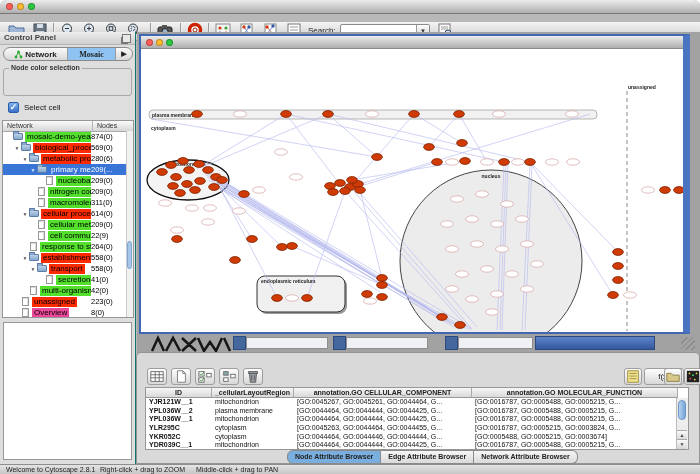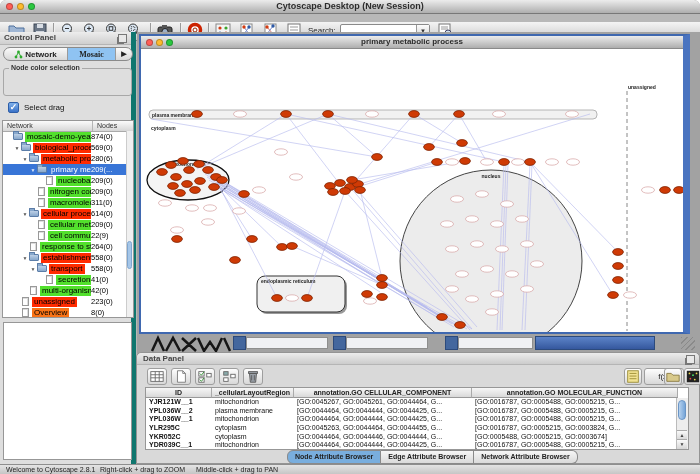--- a/index.html
+++ b/index.html
@@ -14,21 +14,21 @@
   .toolbar{position:absolute;left:0;top:22px;width:700px;height:18px;background:linear-gradient(#f4f4f4,#c9c9c9);
            border-bottom:1px solid #878787;}
   .tbicon{position:absolute;top:0px;width:18px;height:16px;}
   .sep{position:absolute;top:1px;height:14px;width:1px;background:#9a9a9a;box-shadow:1px 0 0 #efefef;}
   .search-label{position:absolute;top:4px;font-size:8px;color:#222;}
   .search-combo{position:absolute;top:2px;width:88px;height:12px;background:#fff;border:1px solid #8a8a8a;border-radius:2px;}
   .search-combo input{position:absolute;left:1px;top:0;width:70px;height:10px;border:none;outline:none;font-size:8px;background:transparent;}
   .combo-arrow{position:absolute;right:0;top:0;width:12px;height:12px;background:linear-gradient(#fdfdfd,#d2d2d2);
                border-left:1px solid #999;font-size:6px;line-height:12px;text-align:center;color:#333;}
   
-  .cpanel{position:absolute;left:0;top:32px;width:136px;height:432px;background:#dedede;border-right:5px solid #0f766e;box-sizing:border-box;}
+  .cpanel{position:absolute;left:0;top:32px;width:136px;height:432px;background:#dedede;border-right:1px solid #0f766e;box-sizing:border-box;}
   .cp-head{position:absolute;left:0;top:0;width:100%;height:12px;background:linear-gradient(#ededed,#cfcfcf);border-bottom:1px solid #b5b5b5;}
   .cp-head-label{position:absolute;left:4px;top:1px;font-size:8px;font-weight:bold;color:#444;}
   .float-icon{position:absolute;right:4px;top:2px;width:7px;height:7px;border:1px solid #777;background:#e8e8e8;box-shadow:-2px 2px 0 -1px #777;}
   .seg{position:absolute;left:3px;top:15px;width:130px;height:14px;display:flex;border:1px solid #8a8a8a;border-radius:7px;
        overflow:hidden;background:linear-gradient(#fafafa,#d8d8d8);box-sizing:border-box;}
   .seg-item{display:flex;align-items:center;justify-content:center;font-size:8px;font-weight:bold;color:#222;border-right:1px solid #9a9a9a;}
   .seg-item:last-child{border-right:none;}
   .seg-active{background:#8fc3f2;font-family:Liberation Serif, serif;}
   .groupbox{position:absolute;left:3px;top:36px;width:129px;height:28px;border:1px solid #a8a8a8;border-radius:3px;box-sizing:border-box;}
   .group-legend{position:absolute;left:5px;top:-5px;font-size:7px;font-weight:bold;color:#333;background:#dedede;padding:0 2px;}
@@ -108,21 +108,20 @@
 </style>
 </head>
 <body>
 
 <div id="app">
 
   <div class="titlebar">
     <span class="tl" style="left:6px;background:#ff5e57;"></span>
     <span class="tl" style="left:17px;background:#febb2e;"></span>
     <span class="tl" style="left:28px;background:#2bc840;"></span>
-    <span class="title-text">Cytoscape Desktop (New Session)</span>
   </div>
 
   <div class="toolbar">
     <svg class="tbicon" style="left:8px" viewBox="0 0 18 16">
         <path d="M1 4 L6 4 L8 6 L16 6 L16 13 L1 13 Z" fill="#9fb6d4" stroke="#4c6f9c"></path>
       </svg>
     <svg class="tbicon" style="left:31px" viewBox="0 0 18 16">
         <rect x="3" y="2" width="12" height="12" fill="#6a7686" stroke="#3c4654"></rect>
         <rect x="6" y="2" width="6" height="4" fill="#d8dde4"></rect>
         <rect x="5" y="9" width="8" height="5" fill="#cfd4db"></rect>
@@ -225,21 +224,21 @@
       <div class="seg-item seg-active" style="width:47px">
         <span>Mosaic</span>
       </div>
       <div class="seg-item" style="width:16px;font-size:7px;">▶</div>
     </div>
     <div class="groupbox">
       <span class="group-legend">Node color selection</span>
     </div>
     <div class="cb-row">
       <span class="cb"></span>
-      <span class="cb-label">Select drag</span>
+      <span class="cb-label">Select cell</span>
     </div>
     <div class="tree">
       <div class="tree-head">
         <span class="th-network">Network</span>
         <span class="th-div"></span>
         <span class="th-nodes">Nodes</span>
       </div>
       <div id="tree-rows">
           <div class="trow" style="padding-left: 2px;">
             <span class="tarrow"></span>
@@ -333,37 +332,36 @@
           </div>
           <div class="trow" style="padding-left: 10px;">
             <span class="tarrow"></span>
             <span class="tpage"></span>
             <span class="tlabel" style="background: rgb(255, 43, 0);">unassigned</span>
             <span class="tcount">223(0)</span>
           </div>
           <div class="trow" style="padding-left: 10px;">
             <span class="tarrow"></span>
             <span class="tpage"></span>
-            <span class="tlabel" style="background: #f97316;">Overview</span>
+            <span class="tlabel" style="background: #ec4899;">Overview</span>
             <span class="tcount">8(0)</span>
           </div>
         </div>
       <div class="tree-sb">
           <div class="tree-sb-thumb"></div>
         </div>
     </div>
     <div class="birdseye"></div>
   </div>
 
   <div class="netwin">
     <div class="netwin-title">
       <span class="tl" style="left:5px;top:3px;background:#ff5e57;"></span>
       <span class="tl" style="left:15px;top:3px;background:#febb2e;"></span>
       <span class="tl" style="left:25px;top:3px;background:#2bc840;"></span>
-      <span class="title-text">primary metabolic process</span>
     </div>
     <div class="canvas">
       <svg id="net-svg" width="542" height="283">
           <rect x="8" y="61" width="448" height="9" rx="4" fill="#f1f1f1" stroke="#999" stroke-width="0.7"></rect>
           <circle cx="350" cy="212" r="91" fill="#ececec" stroke="#444" stroke-width="1"></circle>
           <ellipse cx="47" cy="131" rx="41" ry="20" fill="#f4f4f4" stroke="#111" stroke-width="1.3"></ellipse>
           <rect x="118" y="229" width="88" height="36" rx="8" fill="#999"></rect>
           <rect x="116" y="227" width="88" height="36" rx="8" fill="#f0f0f0" stroke="#333" stroke-width="1"></rect>
           <line x1="486" y1="42" x2="486" y2="282" stroke="#888" stroke-width="1" stroke-dasharray="4 3"></line>
           <text x="11" y="68" font-size="5" font-weight="bold" fill="#222" font-family="Liberation Sans, sans-serif" text-anchor="start">plasma membrane</text>
@@ -527,24 +525,20 @@
     <span class="strip-panel" style="left:107px;width:82px"></span>
     <span class="strip-sq" style="left:194px"></span>
     <span class="strip-panel" style="left:207px;width:82px"></span>
     <span class="strip-sq" style="left:306px"></span>
     <span class="strip-panel" style="left:319px;width:75px"></span>
     <span class="strip-bar" style="left:396px;width:120px"></span>
     <span class="grip" style="left:542px"></span>
   </div>
 
   <div class="dpanel">
-    <div class="dp-head">
-      <span class="dp-title">Data Panel</span>
-      <span class="float-icon" style="top:2px"></span>
-    </div>
     <svg class="dpicon" style="left:10px" viewBox="0 0 20 17">
         <rect x="3" y="3" width="14" height="11" fill="#fff" stroke="#666"></rect>
         <line x1="3" y1="6.5" x2="17" y2="6.5" stroke="#666"></line>
         <line x1="3" y1="10" x2="17" y2="10" stroke="#666"></line>
         <line x1="8" y1="3" x2="8" y2="14" stroke="#666"></line>
         <line x1="12.5" y1="3" x2="12.5" y2="14" stroke="#666"></line>
       </svg>
     <svg class="dpicon" style="left:34px" viewBox="0 0 20 17">
         <path d="M6 2 H12 L15 5 V15 H6 Z" fill="#fff" stroke="#777"></path>
         <path d="M12 2 L12 5 L15 5" fill="none" stroke="#777"></path>

